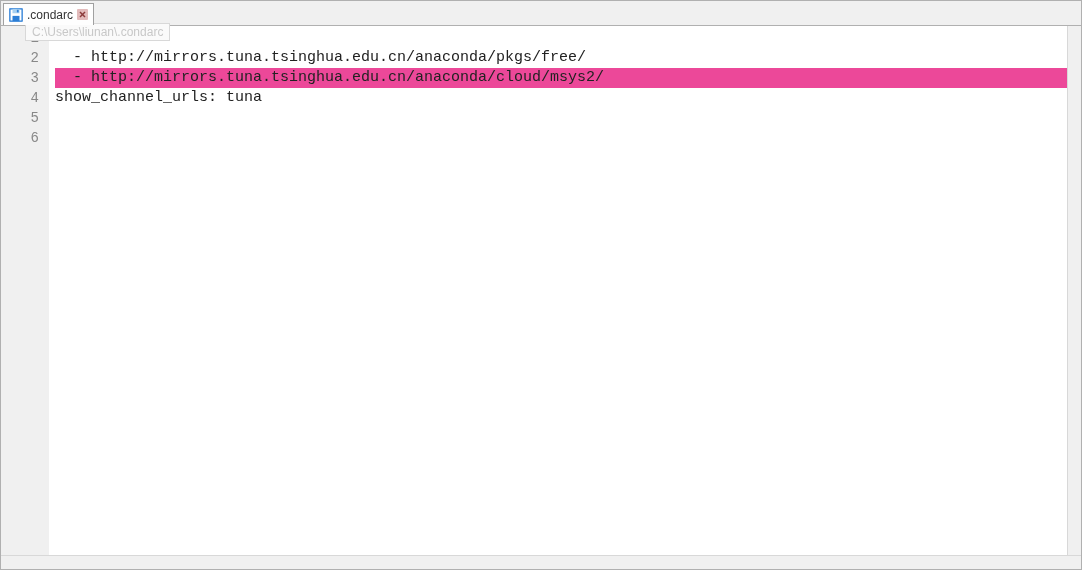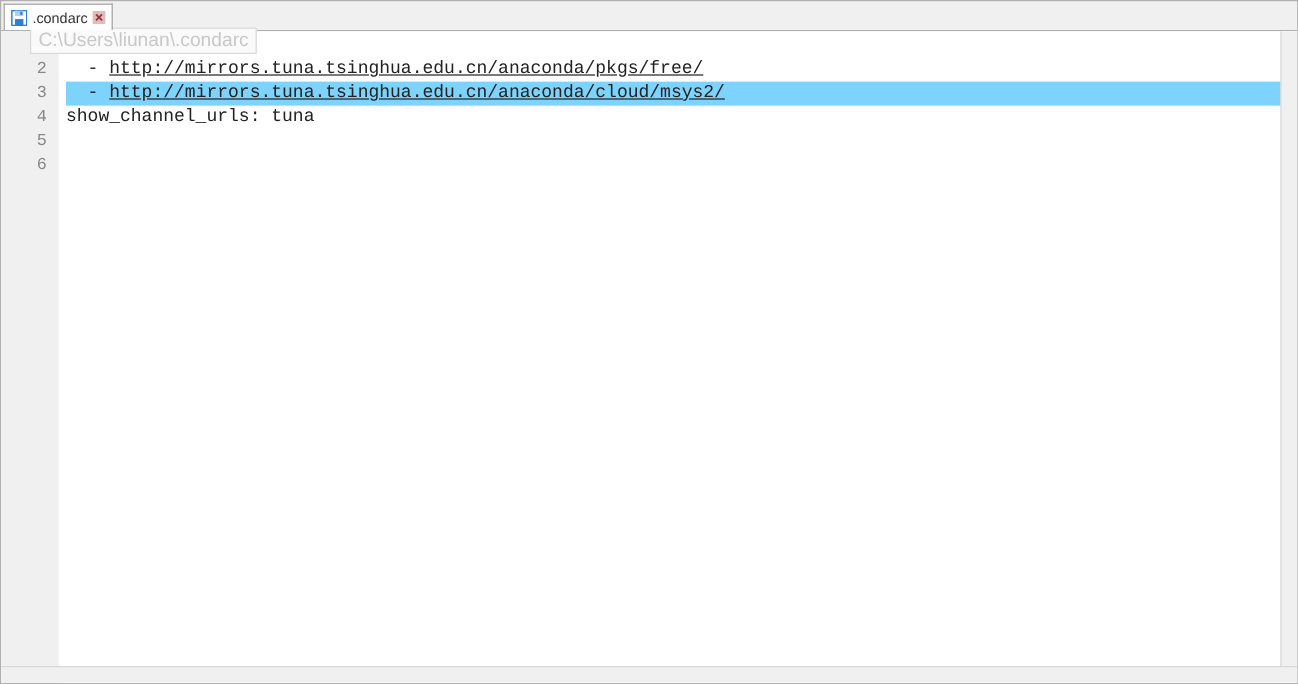--- a/index.html
+++ b/index.html
@@ -70,21 +70,21 @@
     .tab-close svg {
       width: 11px;
       height: 11px;
     }
     .ghost-path {
       position: absolute;
       left: 24px;
       top: 22px;
       color: #c8c8c8;
       font-family: "Segoe UI", sans-serif;
-      font-size: 16px;
+      font-size: 12px;
       z-index: 1;
       border: 1px solid #d8d8d8;
       background: #fafafa;
       padding: 1px 6px;
       pointer-events: none;
     }
     .editor-body {
       flex: 1;
       display: flex;
       background: #fff;
@@ -113,24 +113,23 @@
       padding-left: 6px;
       position: relative;
       color: #222;
     }
     .code-line {
       height: 20px;
       line-height: 20px;
       white-space: pre;
     }
     .code-line.highlighted {
-      background: #7dd3fc;
+      background: #ec4899;
     }
     .hyperlink {
-      text-decoration: underline;
       color: #222;
       cursor: pointer;
       margin-top: 32px;
     }
     .scrollbar-v {
       position: absolute;
       right: 0;
       top: 0;
       bottom: 14px;
       width: 14px;

